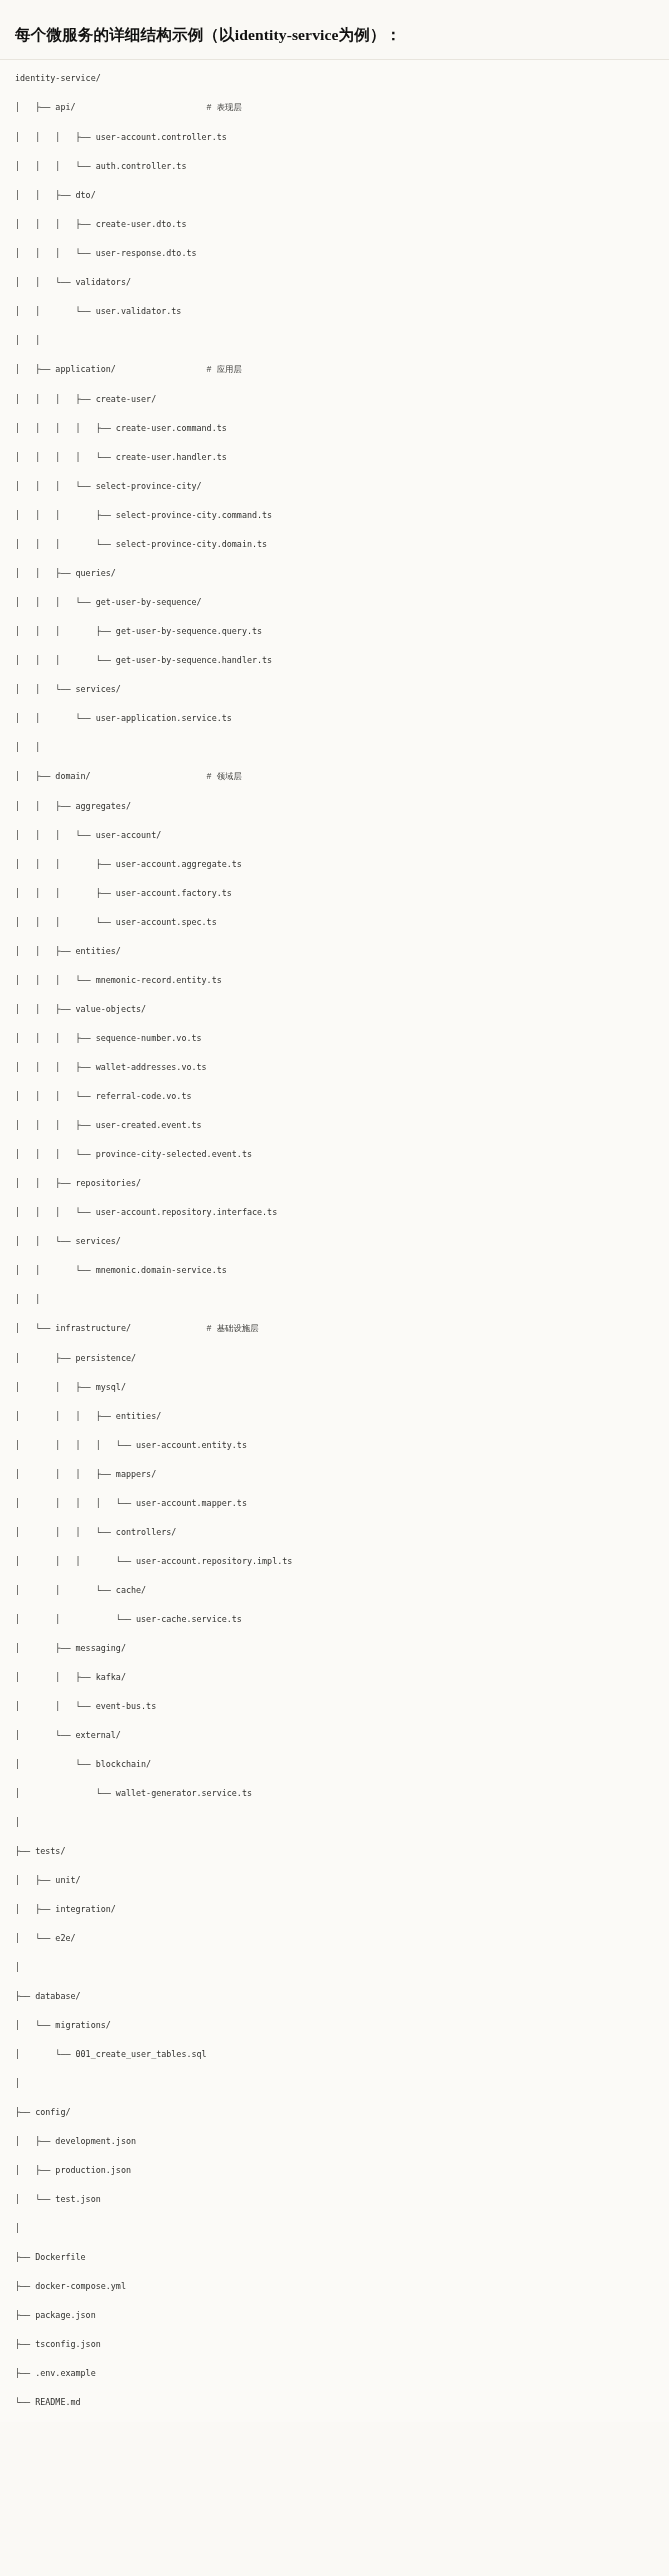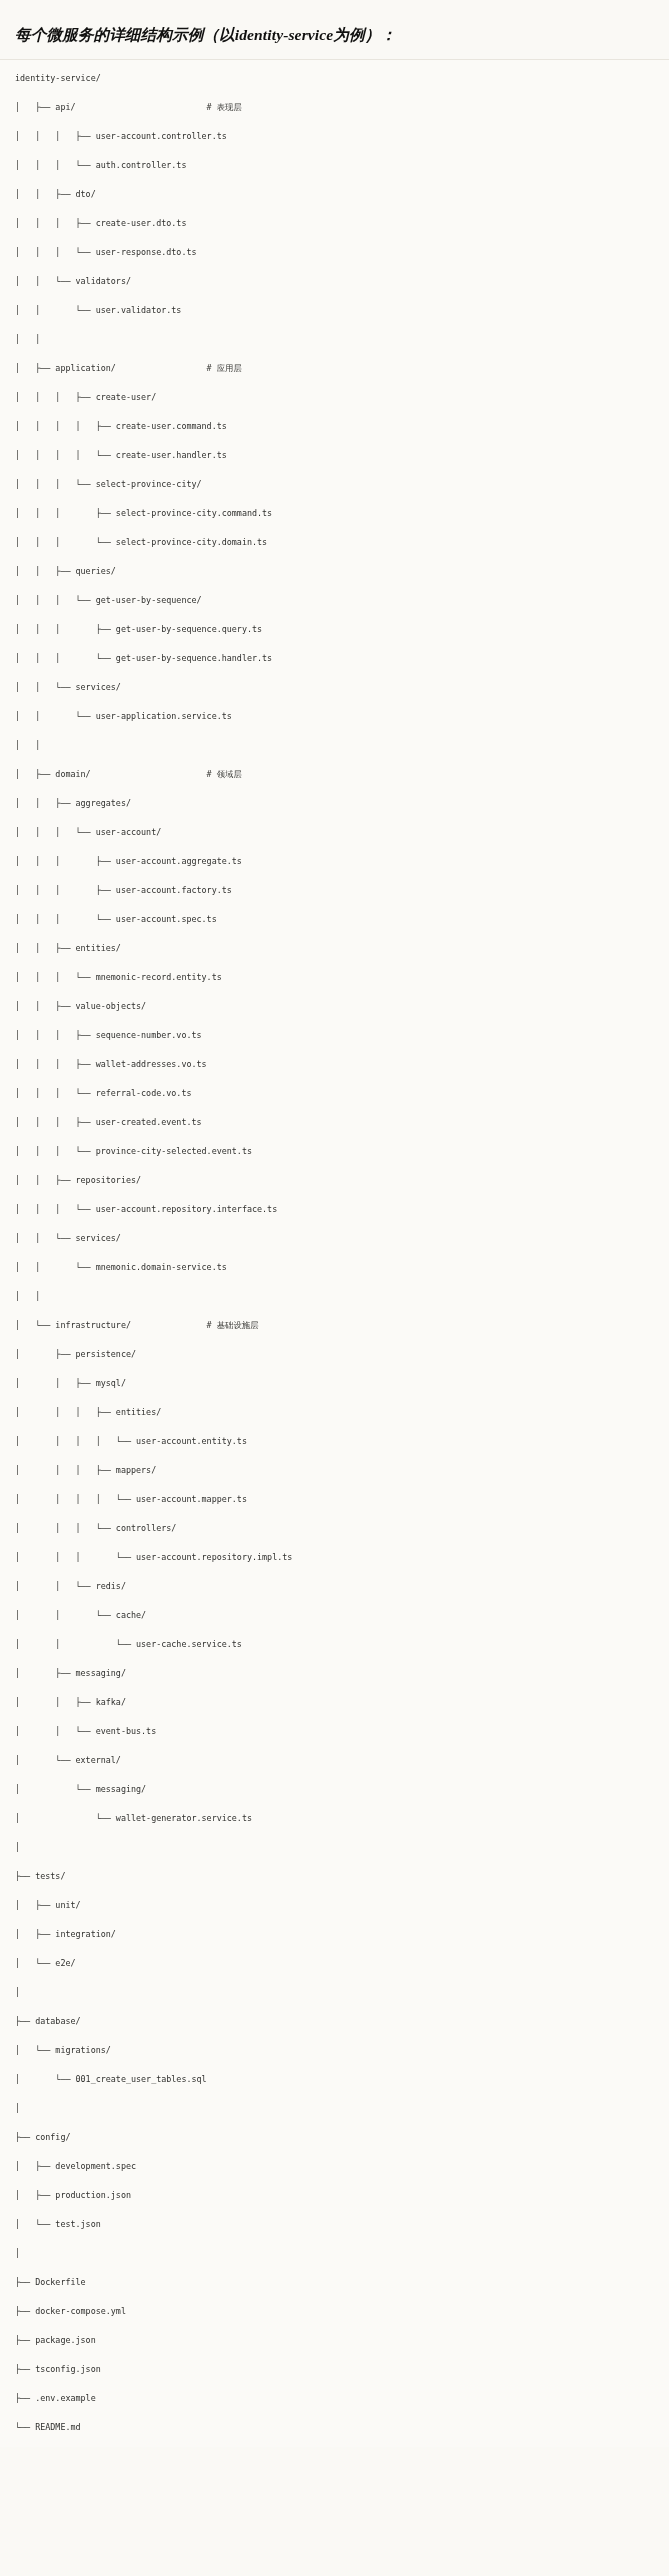--- a/index.html
+++ b/index.html
@@ -25,21 +25,20 @@
 
   
   .doc-heading {
     font-family: "Liberation Serif", serif;
     font-weight: bold;
     font-size: 15.6px;
     line-height: 1.35;
     color: #111110;
     padding: 13.8px 15px 0 15px;
     letter-spacing: 0.1px;
-    font-style: italic;
   }
   .rule {
     border: 0;
     border-top: 0.6px solid #e8e5dd;
     margin: 13.8px 0 0 0;
     width: 100%;
   }
 
   
   .tree-block {
@@ -50,21 +49,21 @@
     margin: 0;
     font-family: "DejaVu Sans Mono", "Liberation Mono", monospace;
     font-size: 8.4px;
     line-height: 14.5px;
     color: #2f2f2d;
     white-space: pre;
     tab-size: 4;
     overflow: visible;
   }
   .tree-line { display: block; white-space: pre; }
-  .tree-line .cmt { color: #3a3a37; }
+  .tree-line .cmt { color: #3a3a37; font-family: Liberation Mono, monospace; }
 </style>
 </head>
 <body>
 
 <div class="page">
 
   <h1 class="doc-heading">每个微服务的详细结构示例（以identity-service为例）：</h1>
 
   <hr class="rule">
 
@@ -114,41 +113,40 @@
 <span class="tree-line">│   │</span>
 <span class="tree-line">│   └── infrastructure/               <span class="cmt"># 基础设施层</span></span>
 <span class="tree-line">│       ├── persistence/</span>
 <span class="tree-line">│       │   ├── mysql/</span>
 <span class="tree-line">│       │   │   ├── entities/</span>
 <span class="tree-line">│       │   │   │   └── user-account.entity.ts</span>
 <span class="tree-line">│       │   │   ├── mappers/</span>
 <span class="tree-line">│       │   │   │   └── user-account.mapper.ts</span>
 <span class="tree-line">│       │   │   └── controllers/</span>
 <span class="tree-line">│       │   │       └── user-account.repository.impl.ts</span>
-<span class="tree-line">│       │   └── redis/</span>
 <span class="tree-line">│       │       └── cache/</span>
 <span class="tree-line">│       │           └── user-cache.service.ts</span>
 <span class="tree-line">│       ├── messaging/</span>
 <span class="tree-line">│       │   ├── kafka/</span>
 <span class="tree-line">│       │   └── event-bus.ts</span>
 <span class="tree-line">│       └── external/</span>
-<span class="tree-line">│           └── messaging/</span>
+<span class="tree-line">│           └── blockchain/</span>
 <span class="tree-line">│               └── wallet-generator.service.ts</span>
 <span class="tree-line">│</span>
 <span class="tree-line">├── tests/</span>
 <span class="tree-line">│   ├── unit/</span>
 <span class="tree-line">│   ├── integration/</span>
 <span class="tree-line">│   └── e2e/</span>
 <span class="tree-line">│</span>
 <span class="tree-line">├── database/</span>
 <span class="tree-line">│   └── migrations/</span>
 <span class="tree-line">│       └── 001_create_user_tables.sql</span>
 <span class="tree-line">│</span>
 <span class="tree-line">├── config/</span>
-<span class="tree-line">│   ├── development.spec</span>
+<span class="tree-line">│   ├── development.json</span>
 <span class="tree-line">│   ├── production.json</span>
 <span class="tree-line">│   └── test.json</span>
 <span class="tree-line">│</span>
 <span class="tree-line">├── Dockerfile</span>
 <span class="tree-line">├── docker-compose.yml</span>
 <span class="tree-line">├── package.json</span>
 <span class="tree-line">├── tsconfig.json</span>
 <span class="tree-line">├── .env.example</span>
 <span class="tree-line">└── README.md</span></code></pre>
   </div>

